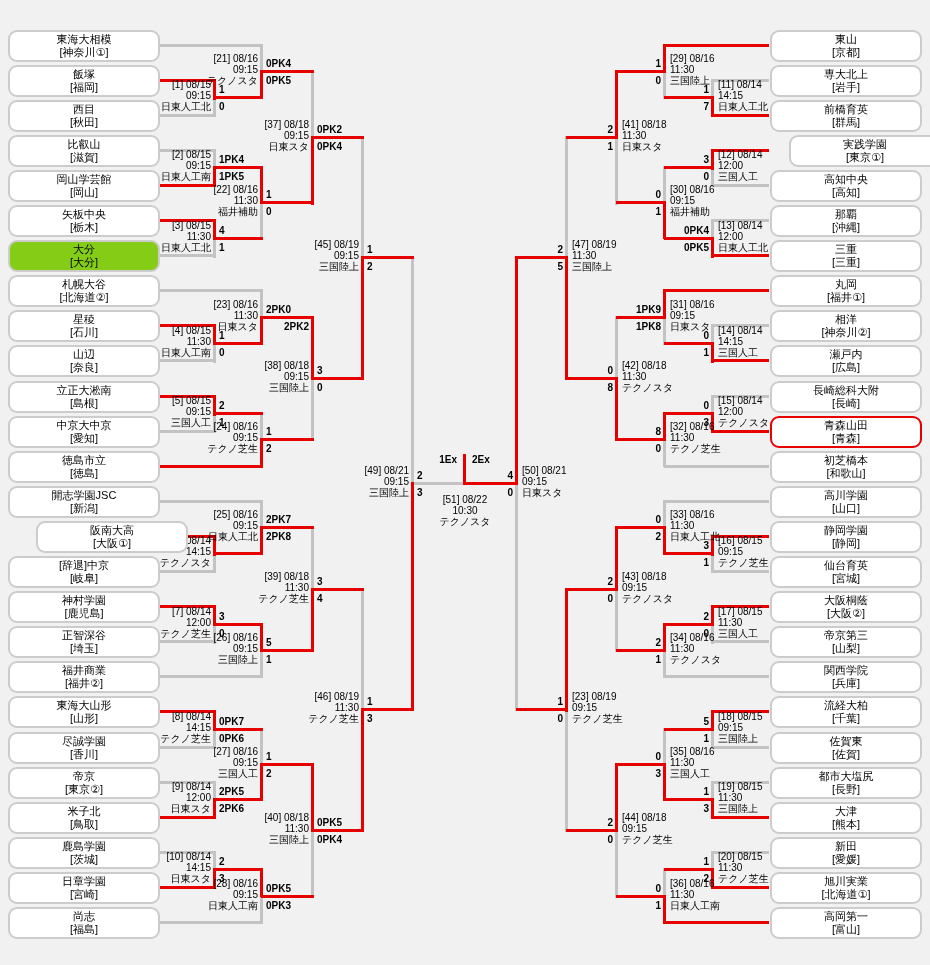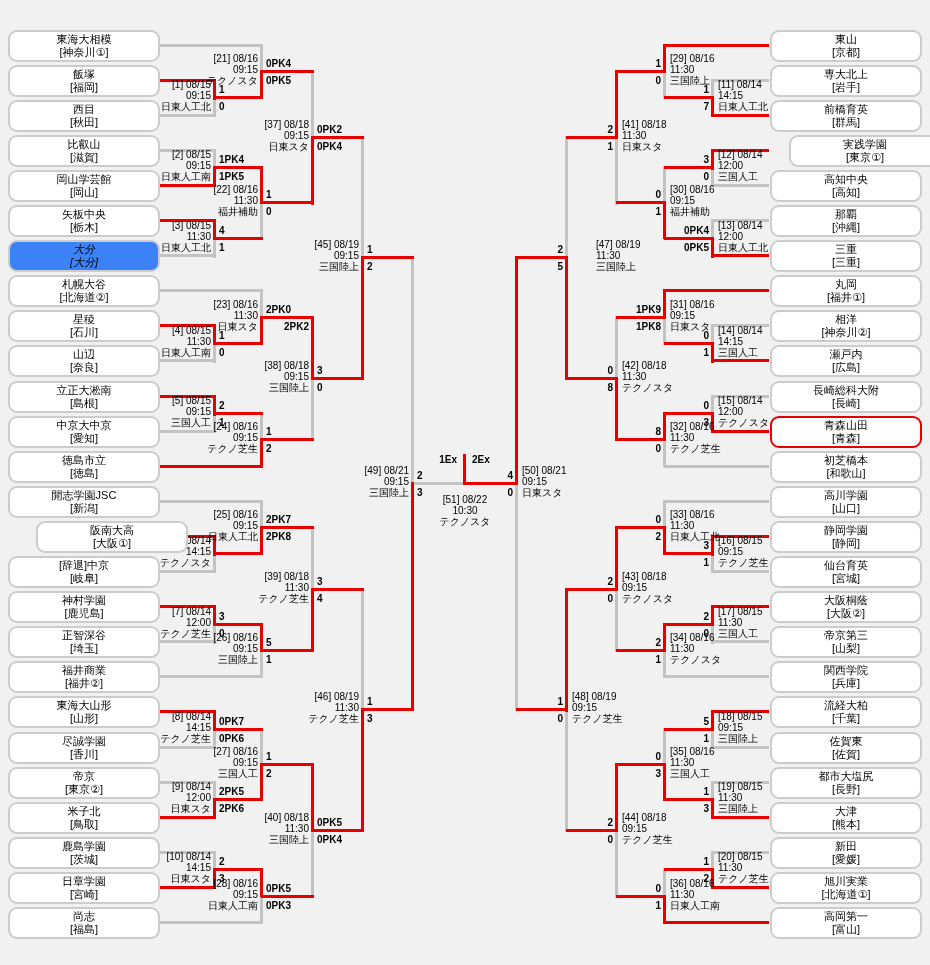--- a/index.html
+++ b/index.html
@@ -45,21 +45,21 @@
       <div class="tpref">[滋賀]</div>
     </div>
     <div class="team-box" style="left: 8px; top: 170px; border-color: rgb(204, 204, 204); background: rgb(255, 255, 255);">
       <div class="tname">岡山学芸館</div>
       <div class="tpref">[岡山]</div>
     </div>
     <div class="team-box" style="left: 8px; top: 205px; border-color: rgb(204, 204, 204); background: rgb(255, 255, 255);">
       <div class="tname">矢板中央</div>
       <div class="tpref">[栃木]</div>
     </div>
-    <div class="team-box" style="left: 8px; top: 240px; border-color: rgb(204, 204, 204); background: #3b82f6; font-style: italic;">
+    <div class="team-box" style="left: 8px; top: 240px; border-color: rgb(204, 204, 204); background: #84cc16;">
       <div class="tname">大分</div>
       <div class="tpref">[大分]</div>
     </div>
     <div class="team-box" style="left: 8px; top: 275px; border-color: rgb(204, 204, 204); background: rgb(255, 255, 255);">
       <div class="tname">札幌大谷</div>
       <div class="tpref">[北海道②]</div>
     </div>
     <div class="team-box" style="left: 8px; top: 310px; border-color: rgb(204, 204, 204); background: rgb(255, 255, 255);">
       <div class="tname">星稜</div>
       <div class="tpref">[石川]</div>
@@ -742,32 +742,32 @@
     <div class="mlabel" style="width: 130px; left: 229px; text-align: right; top: 691px;">
       <div>[46] 08/19</div>
       <div>11:30</div>
       <div>テクノ芝生</div>
     </div>
     <div class="score" style="width: 46px; left: 367px; text-align: left; top: 696px;">1</div>
     <div class="score" style="width: 46px; left: 367px; text-align: left; top: 713px;">3</div>
     <div class="seg" style="left: 565px; top: 136px; width: 3px; height: 124px; background: rgb(195, 195, 195); z-index: 2;"></div>
     <div class="seg" style="left: 565px; top: 256px; width: 3px; height: 124px; background: rgb(230, 0, 0); z-index: 3;"></div>
     <div class="seg" style="left: 516px; top: 256px; width: 52px; height: 3px; background: rgb(230, 0, 0); z-index: 3;"></div>
-    <div class="mlabel" style="width: 130px; left: 572px; text-align: left; top: 239px; margin-left: 24px;">
+    <div class="mlabel" style="width: 130px; left: 572px; text-align: left; top: 239px;">
       <div>[47] 08/19</div>
       <div>11:30</div>
       <div>三国陸上</div>
     </div>
     <div class="score" style="width: 46px; left: 517px; text-align: right; top: 244px;">2</div>
     <div class="score" style="width: 46px; left: 517px; text-align: right; top: 261px;">5</div>
     <div class="seg" style="left: 565px; top: 588px; width: 3px; height: 124px; background: rgb(230, 0, 0); z-index: 3;"></div>
     <div class="seg" style="left: 565px; top: 708px; width: 3px; height: 124px; background: rgb(195, 195, 195); z-index: 2;"></div>
     <div class="seg" style="left: 516px; top: 708px; width: 52px; height: 3px; background: rgb(230, 0, 0); z-index: 3;"></div>
     <div class="mlabel" style="width: 130px; left: 572px; text-align: left; top: 691px;">
-      <div>[48] 08/19</div>
+      <div>[23] 08/19</div>
       <div>09:15</div>
       <div>テクノ芝生</div>
     </div>
     <div class="score" style="width: 46px; left: 517px; text-align: right; top: 696px;">1</div>
     <div class="score" style="width: 46px; left: 517px; text-align: right; top: 713px;">0</div>
     <div class="seg" style="left: 411px; top: 256px; width: 3px; height: 229px; background: rgb(195, 195, 195); z-index: 2;"></div>
     <div class="seg" style="left: 411px; top: 482px; width: 3px; height: 229px; background: rgb(230, 0, 0); z-index: 3;"></div>
     <div class="mlabel" style="width: 130px; left: 279px; text-align: right; top: 465px;">
       <div>[49] 08/21</div>
       <div>09:15</div>

